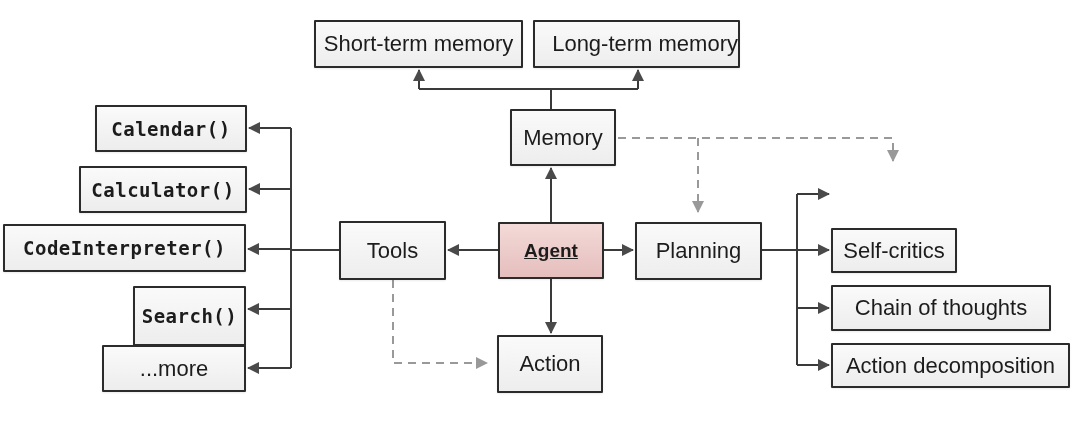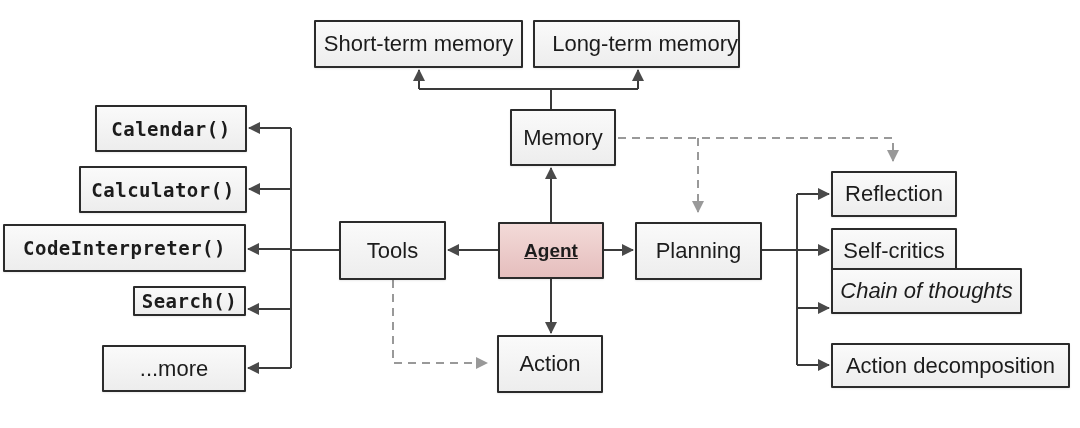--- a/index.html
+++ b/index.html
@@ -39,25 +39,25 @@
   #n-short-term{left:314px;top:20px;width:209px;height:48px;}
   #n-long-term {left:533px;top:20px;width:207px;height:48px;justify-content:flex-end;}
   #n-memory    {left:498px;top:109px;width:106px;height:57px;margin-left:12px;}
   #n-agent     {left:498px;top:222px;width:106px;height:57px;}
   #n-tools     {left:339px;top:221px;width:107px;height:59px;}
   #n-action    {left:497px;top:335px;width:106px;height:58px;}
   #n-planning  {left:635px;top:222px;width:127px;height:58px;}
   #n-calendar  {left:95px; top:105px;width:152px;height:47px;}
   #n-calculator{left:79px; top:166px;width:168px;height:47px;}
   #n-codeinterp{left:3px;  top:224px;width:243px;height:48px;}
-  #n-search    {left:133px;top:286px;width:113px;height:30px;}
+  #n-search    {left:133px;top:286px;width:113px;height:60px;}
   #n-more      {left:102px;top:345px;width:144px;height:47px;}
   #n-reflection{left:831px;top:171px;width:126px;height:46px;}
   #n-selfcrit  {left:831px;top:228px;width:126px;height:45px;}
-  #n-chain     {left:831px;top:268px;width:191px;height:46px;font-style:italic;}
+  #n-chain     {left:831px;top:285px;width:220px;height:46px;}
   #n-subgoal   {left:831px;top:343px;width:239px;height:45px;}
   .solid-edge{stroke:#3a3a3a;stroke-width:2;fill:none;}
   .dashed-edge{stroke:#999999;stroke-width:2;fill:none;stroke-dasharray:8 6;}
 </style>
 </head>
 <body>
 
 <div class="canvas">
 
   <svg class="wires" viewBox="0 0 1080 428" xmlns="http://www.w3.org/2000/svg">
@@ -133,23 +133,20 @@
   <div class="node mono" id="n-codeinterp">
     <span>CodeInterpreter()</span>
   </div>
   <div class="node mono" id="n-search">
     <span>Search()</span>
   </div>
   <div class="node" id="n-more">
     <span>...more</span>
   </div>
 
-  <div class="node" id="n-reflection">
-    <span>Reflection</span>
-  </div>
   <div class="node" id="n-selfcrit">
     <span>Self-critics</span>
   </div>
   <div class="node" id="n-chain">
     <span>Chain of thoughts</span>
   </div>
   <div class="node" id="n-subgoal">
     <span>Action decomposition</span>
   </div>
 

